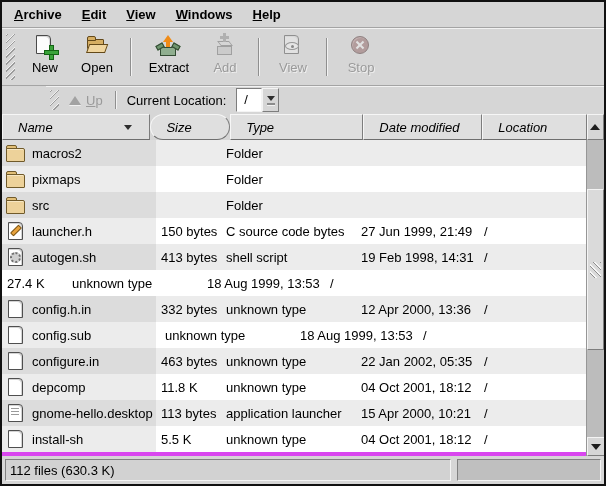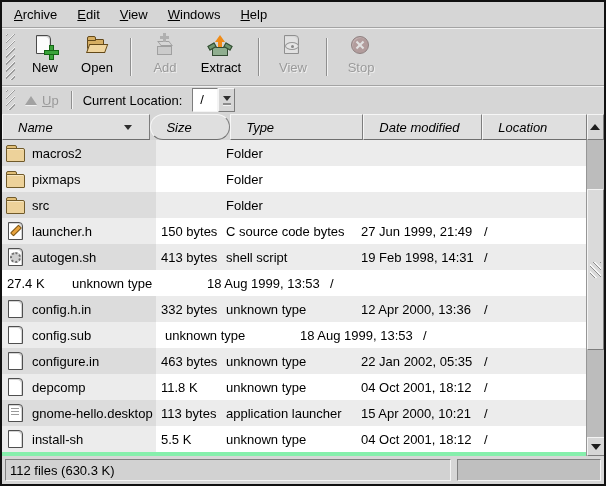--- a/index.html
+++ b/index.html
@@ -3,21 +3,21 @@
 <meta charset="utf-8">
 <style>
   * { box-sizing: border-box; margin: 0; padding: 0; }
   html,body { width:606px; height:486px; }
   body { font-family: "Liberation Sans", "DejaVu Sans", sans-serif; font-size:13px; color:#000; }
 
   .window { width:606px; height:486px; border:2px solid #111; background:#d6d6d6; display:flex; flex-direction:column; overflow:hidden; }
 
   
   .menubar { height:26px; display:flex; align-items:center; padding-left:2px; border-bottom:1px solid #a4a4a4; flex:none; }
-  .mitem { padding:4px 10px; cursor:default; }
+  .mitem { padding:4px 10px; cursor:default;font-weight:bold; }
   .mitem::first-letter { text-decoration: underline; }
 
   
   .toolbar { height:58px; flex:none; display:flex; align-items:center; padding:2px 2px; box-shadow: inset 0 1px 0 #f2f2f2; border-bottom:1px solid #a4a4a4; }
   .handle { width:9px; height:46px; margin:0 4px 0 2px;
     background: repeating-linear-gradient(135deg,#f0f0f0 0 1px,#9c9c9c 1px 2px,#d6d6d6 2px 5px); }
   .tbtn { width:52px; height:50px; display:flex; flex-direction:column; align-items:center; justify-content:flex-start; gap:1px; padding-top:2px; }
   .tbtn.wide { width:60px; }
   .tlabel { font-size:13px; }
   .tbtn.disabled .tlabel { color:#9a9a9a; text-shadow:1px 1px 0 #efefef; }
@@ -49,21 +49,21 @@
   .xstem { position:absolute; left:10px; top:8px; width:4px; height:5px; background:#ef8b17; }
   
   .eye { position:absolute; left:5px; top:8px; width:14px; height:8px; background:#f4f4f4; border:1px solid #5a5a5a; border-radius:50%; }
   .eye::before { content:""; position:absolute; left:5px; top:2px; width:3px; height:3px; background:#3d3d3d; border-radius:50%; }
   
   .stopc { position:absolute; left:3px; top:2px; width:18px; height:18px; border-radius:50%; background:#b25b5b; border:1px solid #5d2626; box-shadow: inset 1px 1px 0 #cf8484; }
   .stopc::before { content:""; position:absolute; left:7px; top:3px; width:2px; height:10px; background:#efefef; transform:rotate(45deg); }
   .stopc::after  { content:""; position:absolute; left:7px; top:3px; width:2px; height:10px; background:#efefef; transform:rotate(-45deg); }
 
   
-  .locbar { height:28px; flex:none; display:flex; align-items:center; padding:0 2px; box-shadow: inset 0 1px 0 #f2f2f2; }
+  .locbar { height:28px; flex:none; display:flex; align-items:center; padding:0 2px; box-shadow: inset 0 1px 0 #f2f2f2; margin-left: 44px; }
   .locbar .handle { height:20px; }
   .up-btn { display:flex; align-items:center; gap:5px; padding:2px 6px; color:#9a9a9a; }
   .up-btn .up-label::first-letter { text-decoration:underline; }
   .up-tri { width:0; height:0; border-left:6px solid transparent; border-right:6px solid transparent; border-bottom:9px solid #a2a2a2; filter:drop-shadow(0 1px 0 #f0f0f0); }
   .lsep { width:2px; height:18px; border-left:1px solid #8f8f8f; border-right:1px solid #f2f2f2; margin:0 6px; }
   .loc-label { margin:0 10px 0 4px; }
   .combo { display:flex; align-items:stretch; height:24px; }
   .combo-entry { width:26px; background:#fff; border:1px solid; border-color:#7d7d7d #f4f4f4 #f4f4f4 #7d7d7d; padding:3px 0 0 7px; }
   .combo-btn { width:17px; background:#d6d6d6; border:1px solid; border-color:#f4f4f4 #7d7d7d #7d7d7d #f4f4f4; display:flex; flex-direction:column; align-items:center; justify-content:center; gap:2px; }
   .combo-arrow { width:0; height:0; border-left:4px solid transparent; border-right:4px solid transparent; border-top:5px solid #2e2e2e; }
@@ -74,21 +74,21 @@
   .hcell { background:#dfdfdf; border:1px solid; border-color:#f6f6f6 #7d7d7d #6e6e6e #f6f6f6; display:flex; align-items:center; padding:0 15px; overflow:hidden; white-space:nowrap;font-style:italic; }
   .h-name { width:154px; justify-content:space-between; }
   .h-size { width:82px;border-radius:13px; }
   .h-type { width:138px; }
   .h-date { width:123px; }
   .h-loc  { width:108px; }
   .sort-arrow { width:0; height:0; border-left:4px solid transparent; border-right:4px solid transparent; border-top:5px solid #2e2e2e; margin-right:2px; }
 
   
   .list-area { height:316px; flex:none; display:flex; }
-  .rows-col { width:584px; background:#86efac; overflow:hidden; }
+  .rows-col { width:584px; background:#d946ef; overflow:hidden; }
   .row { height:26px; display:flex; align-items:stretch; white-space:nowrap; }
   .row:nth-child(odd)  { background:#ececec; }
   .row:nth-child(even) { background:#ffffff; }
   .row:nth-child(odd)  .c-name { background:#dcdcdc; }
   .row:nth-child(even) .c-name { background:#ececec; }
   .cell { display:flex; align-items:center; overflow:hidden; }
   .c-name { width:154px; padding-left:4px; }
   .c-size { width:61px;  padding-left:5px; }
   .c-type { width:138px; padding-left:9px; }
   .c-date { width:123px; padding-left:6px; }
@@ -147,36 +147,36 @@
     <div class="tbtn">
       <span class="tbicon">
           <span class="fb"></span>
           <span class="ff"></span>
         </span>
       <span class="tlabel">Open</span>
     </div>
 
     <div class="tsep"></div>
 
+    <div class="tbtn wide">
+      <span class="tbicon">
+          <span class="xbox"></span>
+          <span class="xarrow"></span>
+          <span class="xstem"></span>
+        </span>
+      <span class="tlabel">Extract</span>
+    </div>
+
     <div class="tbtn disabled">
       <span class="tbicon">
           <span class="glid"></span>
           <span class="gbox"></span>
           <span class="gplus"></span>
         </span>
       <span class="tlabel">Add</span>
-    </div>
-
-    <div class="tbtn wide">
-      <span class="tbicon">
-          <span class="xbox"></span>
-          <span class="xarrow"></span>
-          <span class="xstem"></span>
-        </span>
-      <span class="tlabel">Extract</span>
     </div>
 
     <div class="tsep"></div>
 
     <div class="tbtn disabled">
       <span class="tbicon">
           <span class="pg gray"></span>
           <span class="eye"></span>
         </span>
       <span class="tlabel">View</span>

